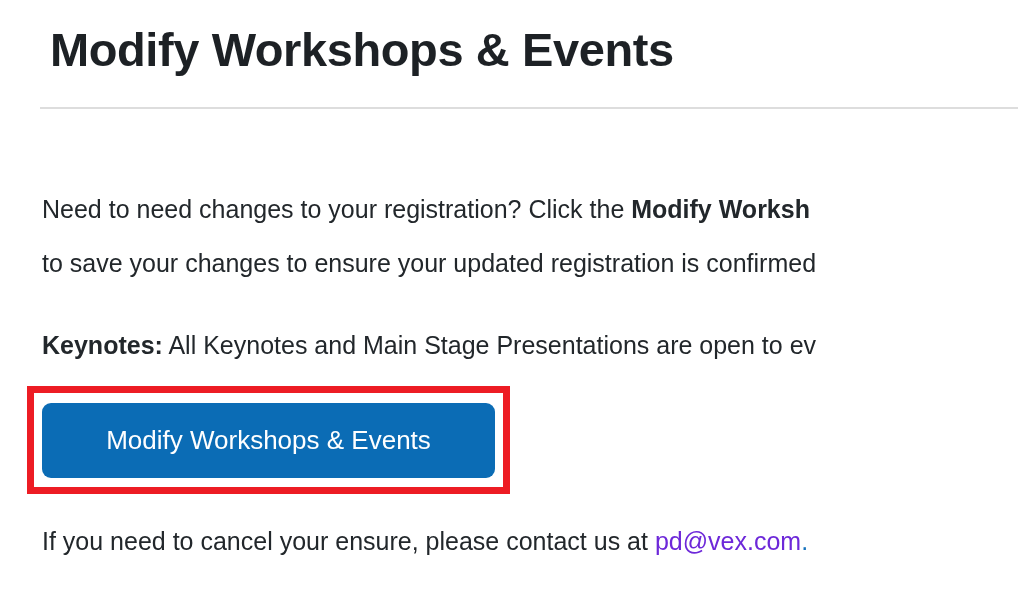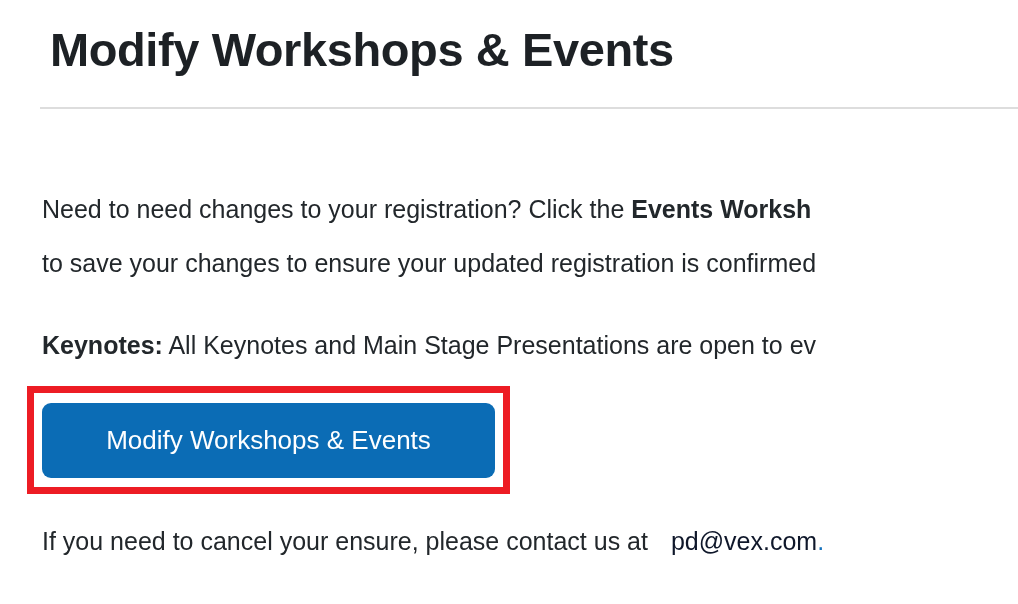--- a/index.html
+++ b/index.html
@@ -113,39 +113,38 @@
     position: absolute;
     left: 42px;
     top: 519px;
     width: 1200px;
     color: #22272b;
     font-size: 25px;
     line-height: 44px;
     white-space: nowrap;
   }
   .email-link {
-    color: #0f172a;
+    color: #6d28d9;
     text-decoration: none;
-    margin-left: 16px;
   }
   .trailing-period {
     color: #1472BD;
   }
 </style>
 </head>
 <body>
 
 <div id="page">
 
   <h1 class="page-title">Modify Workshops &amp; Events</h1>
 
   <div class="title-divider"></div>
 
   <div class="intro-paragraph">
-    <span class="line"><span>Need to need changes to your registration? Click the </span><b>Events Worksh</b></span>
+    <span class="line"><span>Need to need changes to your registration? Click the </span><b>Modify Worksh</b></span>
     <span class="line">to save your changes to ensure your updated registration is confirmed</span>
   </div>
 
   <div class="reminder-paragraph">
     <b>Keynotes:</b><span> All Keynotes and Main Stage Presentations are open to ev</span>
   </div>
 
   <div class="annotation-box"></div>
 
   <button class="primary-button">Modify Workshops &amp; Events</button>

